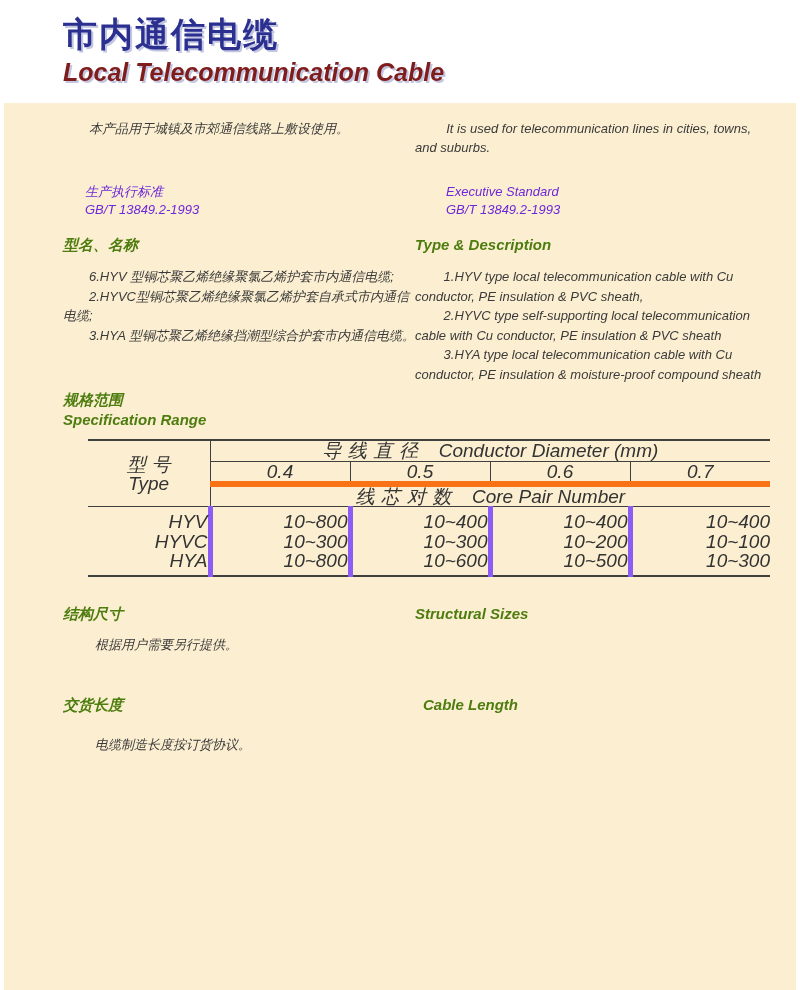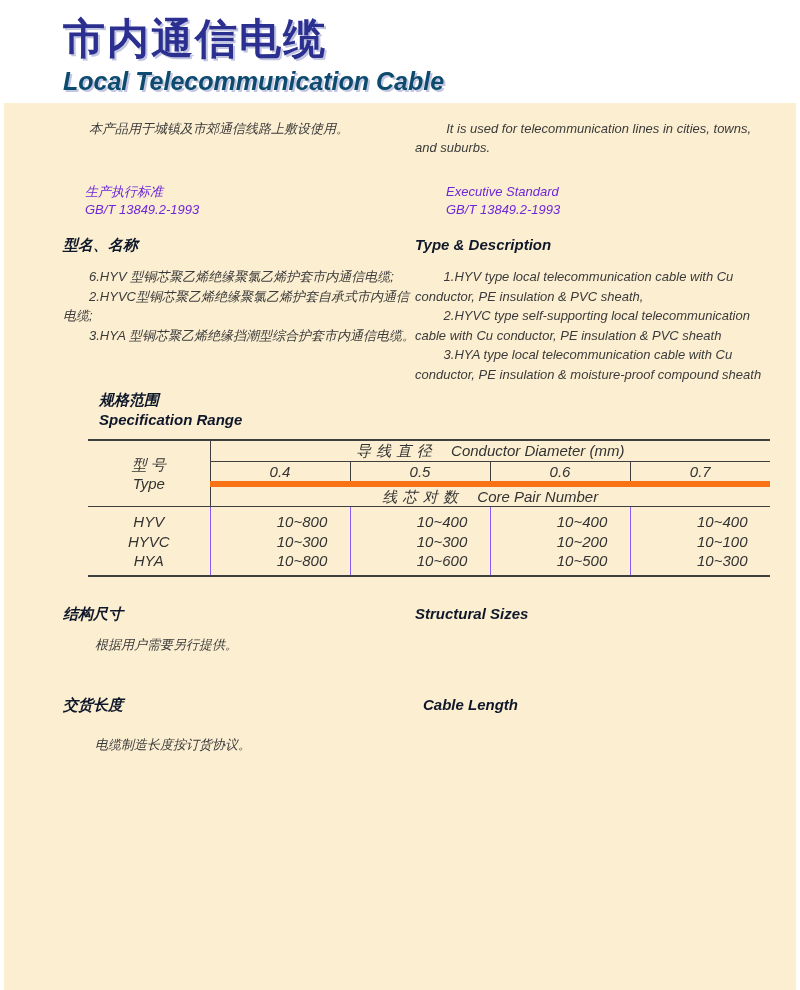--- a/index.html
+++ b/index.html
@@ -18,33 +18,33 @@
 
   
   .title-band {
     position: absolute;
     top: 0; left: 0; right: 0;
     height: 103px;
     background: #ffffff;
     padding: 15px 0 0 63px;
   }
   .title-zh {
-    font-size: 42px;
+    font-size: 34px;
     font-weight: bold;
     letter-spacing: 2px;
     color: #2b2f90;
     text-shadow: 2px 2px 0 #c3c6e0;
     line-height: 1.15;
   }
   .title-en {
     margin-top: 5px;
     font-size: 25px;
     font-weight: bold;
     font-style: italic;
-    color: #0c4a6e;
+    color: #7f1d1d;
     text-shadow: 2px 2px 0 #c3c6e0;
     line-height: 1.1;
   }
 
   
   .content {
     position: absolute;
     top: 103px; left: 4px; right: 4px; bottom: 0;
     background: #fcefd1;
     padding: 16px 28px 0 59px;
@@ -62,56 +62,56 @@
 
   
   .standard-row { margin-top: 26px; }
   .standard-block { line-height: 18px; }
   .standard-block.l { margin-left: 22px; }
   .standard-block.r { margin-left: 31px; }
   .orange { color: #6d28d9; }
 
   
   .sec-heading {
-    color: #0f172a;
+    color: #4d7c0f;
     font-weight: bold;
     font-size: 15px;
     line-height: 20px;
   }
 
   .type-row { margin-top: 16px; }
   .type-list { margin-top: 12px; line-height: 19.5px; }
   .type-list p { text-indent: 2em; }
   .col-r .type-list p { text-indent: 2.2em; }
 
-  .spec-headings { margin-top: 6px; margin-left: 36px; }
+  .spec-headings { margin-top: 6px; }
 
   
   .spec-table {
     margin: 9px 0 0 25px;
     width: 682px;
     border-collapse: collapse;
     border-top: 2px solid #3f3f3f;
     border-bottom: 2px solid #3f3f3f;
-    font-size: 15px;
+    font-size: 19px;
     color: #333333;
     text-align: center;
   }
   .spec-table th { font-weight: normal; }
   .cell-type {
     border-right: 1px solid #3f3f3f;
     border-bottom: 1.5px solid #3f3f3f;
     line-height: 19px;
   }
   .cell-diam { border-bottom: 1px solid #3f3f3f; height: 21px; }
   .row-sizes th { border-bottom: 6px solid #f97316; border-left: 1px solid #3f3f3f; height: 23px; }
   .row-sizes th:first-child { border-left: none; }
   .cell-core { border-bottom: 1.5px solid #3f3f3f; height: 21px; }
-  .spec-table tbody td { height: 20px; }
-  .spec-table tbody td + td { border-left: 1px solid #8b5cf6; padding-left: 44px; }
+  .spec-table tbody td { height: 20px; text-align: right; }
+  .spec-table tbody td + td { border-left: 5px solid #8b5cf6; padding-left: 44px; }
   .spec-table tbody tr:first-child td { padding-top: 5px; }
   .spec-table tbody tr:last-child td { padding-bottom: 5px; }
   .zh-spaced { letter-spacing: 0.35em; }
   .hdr-pair span { display: inline-block; }
   .hdr-pair .gap { width: 14px; }
 
   .structural-row { margin-top: 27px; }
   .body-row { margin-top: 11px; }
   .body-zh { margin-left: 32px; }
   .body-en { margin-left: 38px; }

